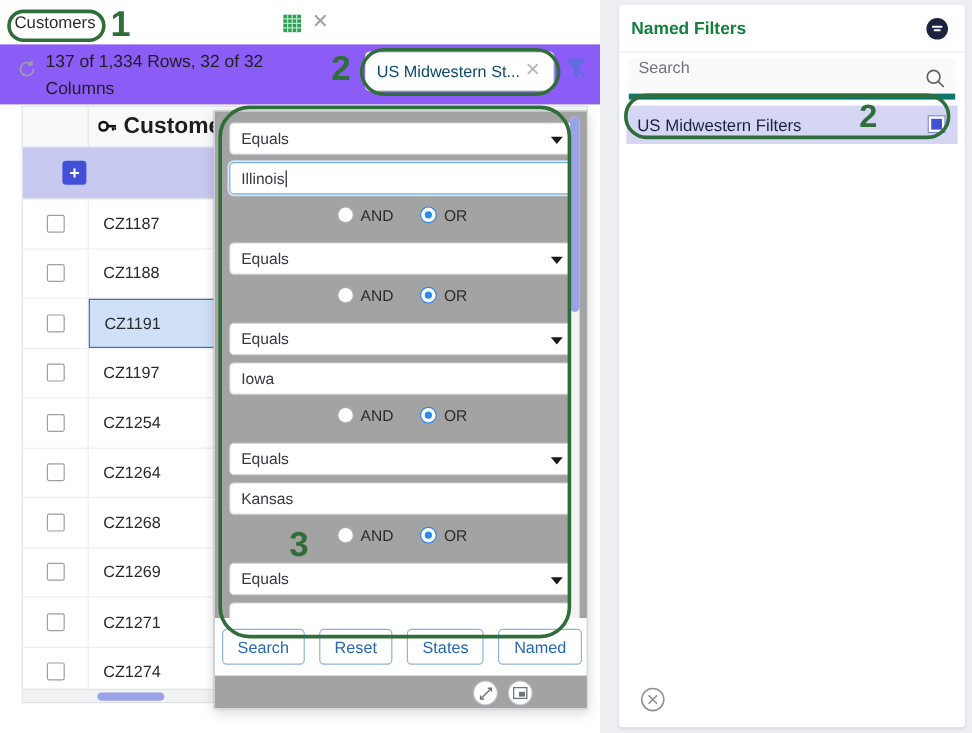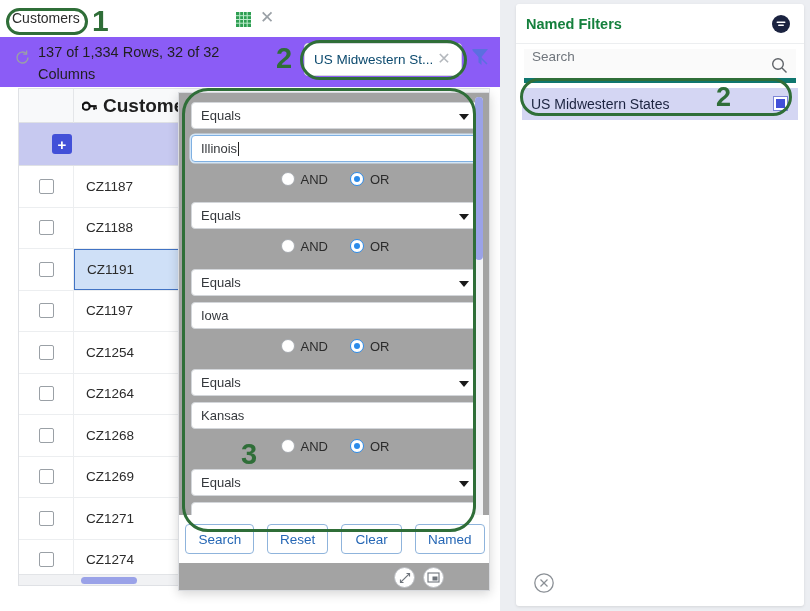--- a/index.html
+++ b/index.html
@@ -576,21 +576,21 @@
         </div>
     </div>
 
     <div class="fp-vscroll">
       <div class="fp-vthumb"></div>
     </div>
 
     <div class="fp-actions">
       <div class="fp-btn">Search</div>
       <div class="fp-btn">Reset</div>
-      <div class="fp-btn">Clear</div>
+      <div class="fp-btn">States</div>
       <div class="fp-btn">Named</div>
     </div>
 
     <div class="fp-footer-icons">
       <div class="circ-icon">
         <svg width="12" height="12" viewBox="0 0 12 12">
           <path d="M7.5 1.5 L10.5 1.5 L10.5 4.5" fill="none" stroke="#6f757c" stroke-width="1.2"></path>
           <path d="M4.5 10.5 L1.5 10.5 L1.5 7.5" fill="none" stroke="#6f757c" stroke-width="1.2"></path>
           <line x1="1.8" y1="10.2" x2="10.2" y2="1.8" stroke="#6f757c" stroke-width="1.2"></line>
         </svg>
@@ -620,21 +620,21 @@
       <span class="rp-search-ph">Search</span>
       <span class="rp-search-icon">
         <svg width="17" height="17" viewBox="0 0 17 17">
           <circle cx="7" cy="7" r="5.3" fill="none" stroke="#5f6368" stroke-width="1.4"></circle>
           <line x1="11" y1="11" x2="15.5" y2="15.5" stroke="#5f6368" stroke-width="1.4"></line>
         </svg>
       </span>
     </div>
 
     <div class="rp-item">
-      <span class="rp-item-label">US Midwestern States</span>
+      <span class="rp-item-label">US Midwestern Filters</span>
       <span class="rp-item-check">
           <i></i>
         </span>
     </div>
 
     <span class="rp-close">
       <svg width="22" height="22" viewBox="0 0 22 22">
         <circle cx="11" cy="11" r="9.2" fill="none" stroke="#8b9096" stroke-width="1.3"></circle>
         <line x1="7.5" y1="7.5" x2="14.5" y2="14.5" stroke="#8b9096" stroke-width="1.3"></line>
         <line x1="14.5" y1="7.5" x2="7.5" y2="14.5" stroke="#8b9096" stroke-width="1.3"></line>

